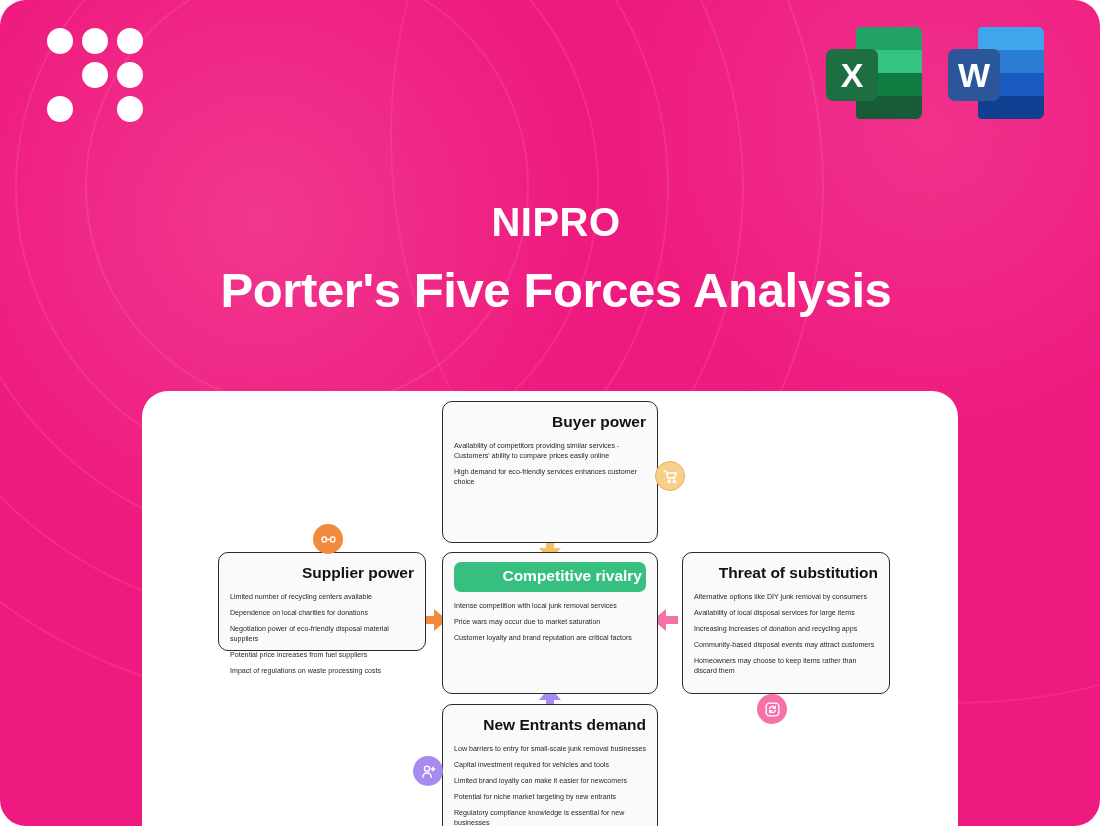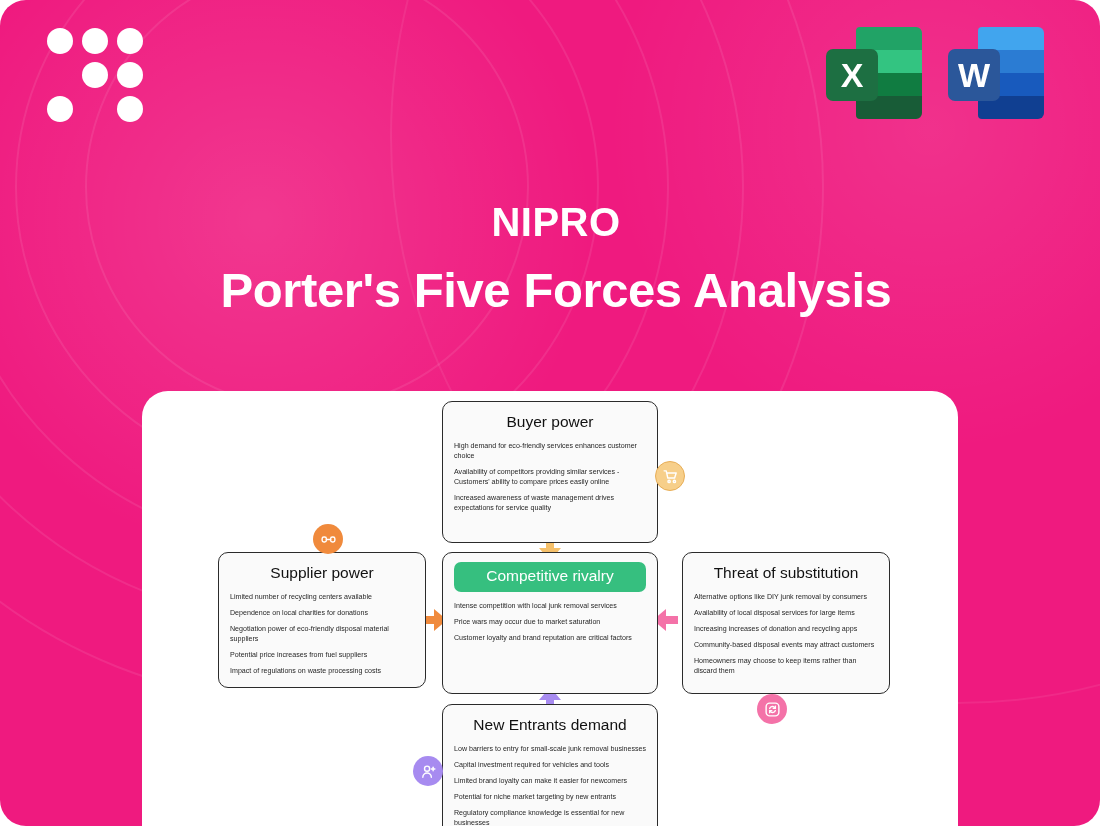--- a/index.html
+++ b/index.html
@@ -139,23 +139,23 @@
   .force-box {
     position: absolute;
     background: #fafafa;
     border: 1px solid #2b2b2b;
     border-radius: 10px;
     box-sizing: border-box;
     padding: 9px 11px 11px 11px;
   }
   .force-title {
     font-size: 15.5px;
-    font-weight: normal;
+    font-weight: bold;
     color: #111111;
-    text-align: center;
+    text-align: right;
     margin: 2px 0 9px 0;
     line-height: 1.2;
   }
   .force-title.banner {
     background: #36bf7f;
     color: #ffffff;
     border-radius: 7px;
     padding: 5px 4px 6px 4px;
     margin: 0 0 9px 0;
     font-size: 15.5px;
@@ -166,21 +166,21 @@
     padding: 0;
   }
   .force-list li {
     font-size: 7.1px;
     line-height: 1.42;
     color: #262626;
     margin-bottom: 6px;
   }
 
   #box-buyer      { left: 300px; top: 10px;  width: 216px; height: 142px; }
-  #box-supplier   { left: 76px;  top: 161px; width: 208px; height: 136px; }
+  #box-supplier   { left: 76px;  top: 161px; width: 208px; height: 99px; }
   #box-rivalry    { left: 300px; top: 161px; width: 216px; height: 142px; }
   #box-substitute { left: 540px; top: 161px; width: 208px; height: 142px; }
   #box-entrants   { left: 300px; top: 313px; width: 216px; height: 140px; }
 
   
   .arrow { position: absolute; }
   .arrow-down {
     width: 0; height: 0;
     border-left: 11px solid transparent;
     border-right: 11px solid transparent;
@@ -281,23 +281,22 @@
 
       <div class="arrow-stem" style="left:524px; top:225px; width:12px; height:8px; background:#f472a8;"></div>
       <div class="arrow arrow-left" style="left:511px; top:218px; border-right:13px solid #f472a8;"></div>
 
       <div class="arrow-stem" style="left:404px; top:306px; width:8px; height:14px; background:#a78bf0;"></div>
       <div class="arrow arrow-up" style="left:397px; top:296px; border-bottom:13px solid #a78bf0;"></div>
 
       <div class="force-box" id="box-buyer">
         <div class="force-title">Buyer power</div>
         <ul class="force-list">
+          <li>Availability of competitors providing similar services  - Customers' ability to compare prices easily online</li>
           <li>High demand for eco-friendly services enhances customer choice</li>
-          <li>Availability of competitors providing similar services  - Customers' ability to compare prices easily online</li>
-          <li>Increased awareness of waste management drives expectations for service quality</li>
         </ul>
       </div>
 
       <div class="force-box" id="box-supplier">
         <div class="force-title">Supplier power</div>
         <ul class="force-list">
           <li>Limited number of recycling centers available</li>
           <li>Dependence on local charities for donations</li>
           <li>Negotiation power of eco-friendly disposal material suppliers</li>
           <li>Potential price increases from fuel suppliers</li>

